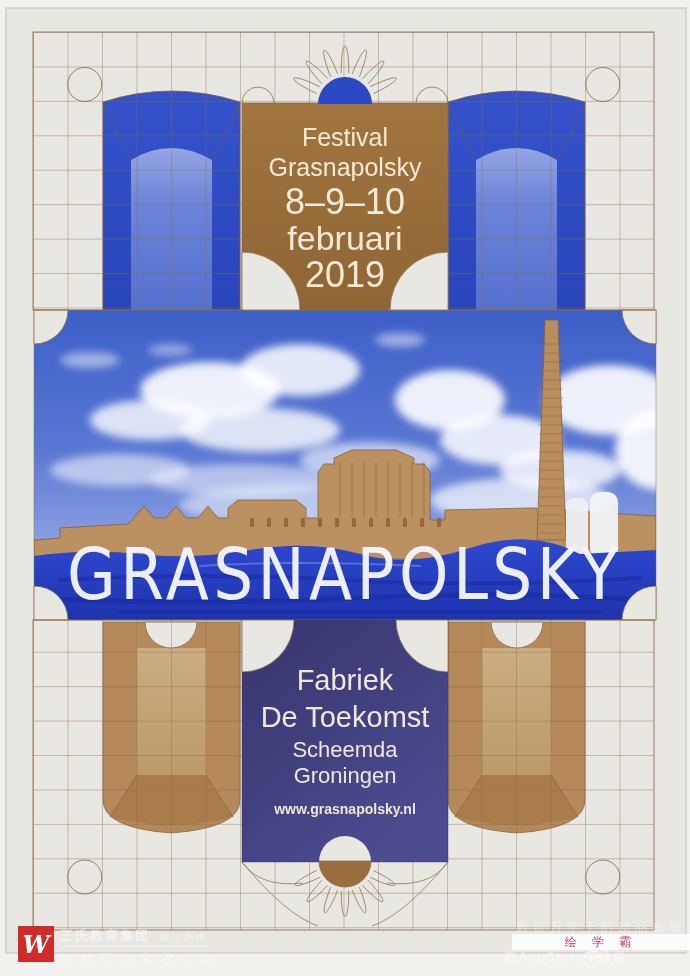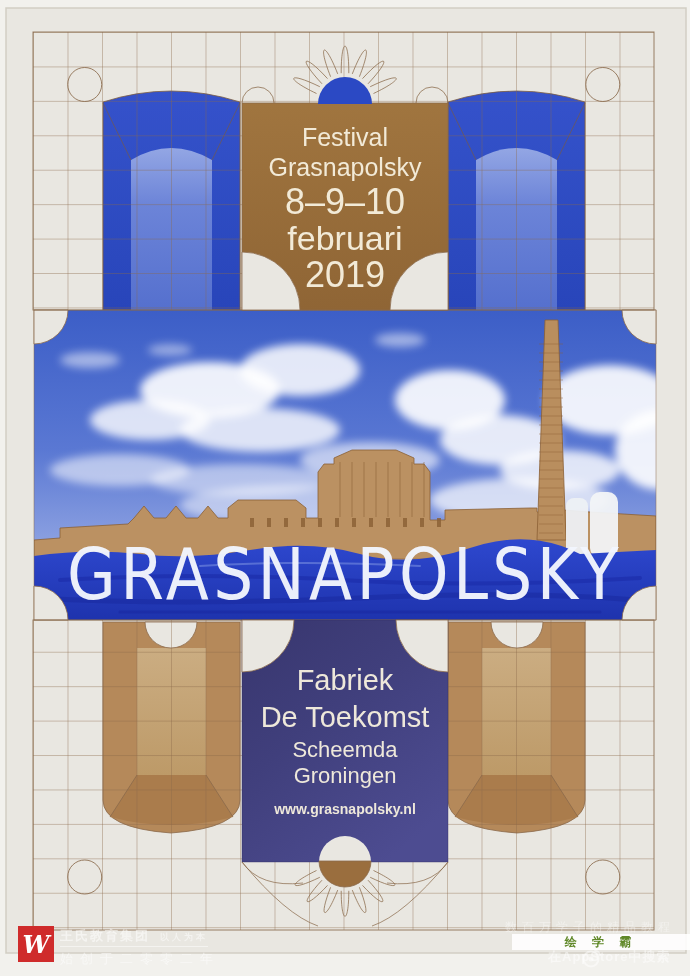--- a/index.html
+++ b/index.html
@@ -10,27 +10,27 @@
   .wm{position:absolute;color:#fff;white-space:nowrap;}
   .wm-logo{left:18px;top:926px;width:36px;height:36px;background:#cf2b2b;
            display:flex;align-items:center;justify-content:center;
            font-weight:bold;font-size:24px;color:#fff;
            font-family:"DejaVu Serif",serif;font-style:italic;}
   .wm-company{left:60px;top:927px;font-size:13px;font-weight:bold;
               letter-spacing:2px;opacity:.55;}
   .wm-company .slogan{font-size:9px;letter-spacing:3px;margin-left:10px;opacity:.9;}
   .wm-divider{left:60px;top:946px;width:148px;height:1px;background:#fff;opacity:.5;}
   .wm-founded{left:60px;top:950px;font-size:13px;letter-spacing:7px;opacity:.5;}
-  .wm-tagline{right:15px;top:919px;font-size:12px;font-weight:normal;
+  .wm-tagline{right:4px;top:919px;font-size:12px;font-weight:normal;
               letter-spacing:5px;opacity:.4;}
   .wm-badge{left:512px;top:934px;width:178px;height:16px;background:#fff;opacity:.88;
             display:flex;align-items:center;justify-content:center;}
-  .wm-badge span{color:#4d7c0f;font-size:12px;font-weight:bold;letter-spacing:6px;}
+  .wm-badge span{color:#be185d;font-size:12px;font-weight:normal;letter-spacing:6px;}
   .wm-appstore{left:504px;top:948px;font-size:13px;font-weight:bold;
-               letter-spacing:1px;opacity:.5;margin-left:44px;}
+               letter-spacing:1px;opacity:.5;}
   .wm-account{left:558px;top:944px;font-size:19px;font-weight:bold;
               letter-spacing:1px;opacity:.45;}
   .wm-weibo{left:580px;top:947px;opacity:.5;}
 </style>
 </head>
 <body>
 
 <div id="stage">
 <svg width="690" height="976" viewBox="0 0 690 976">
   <defs>

